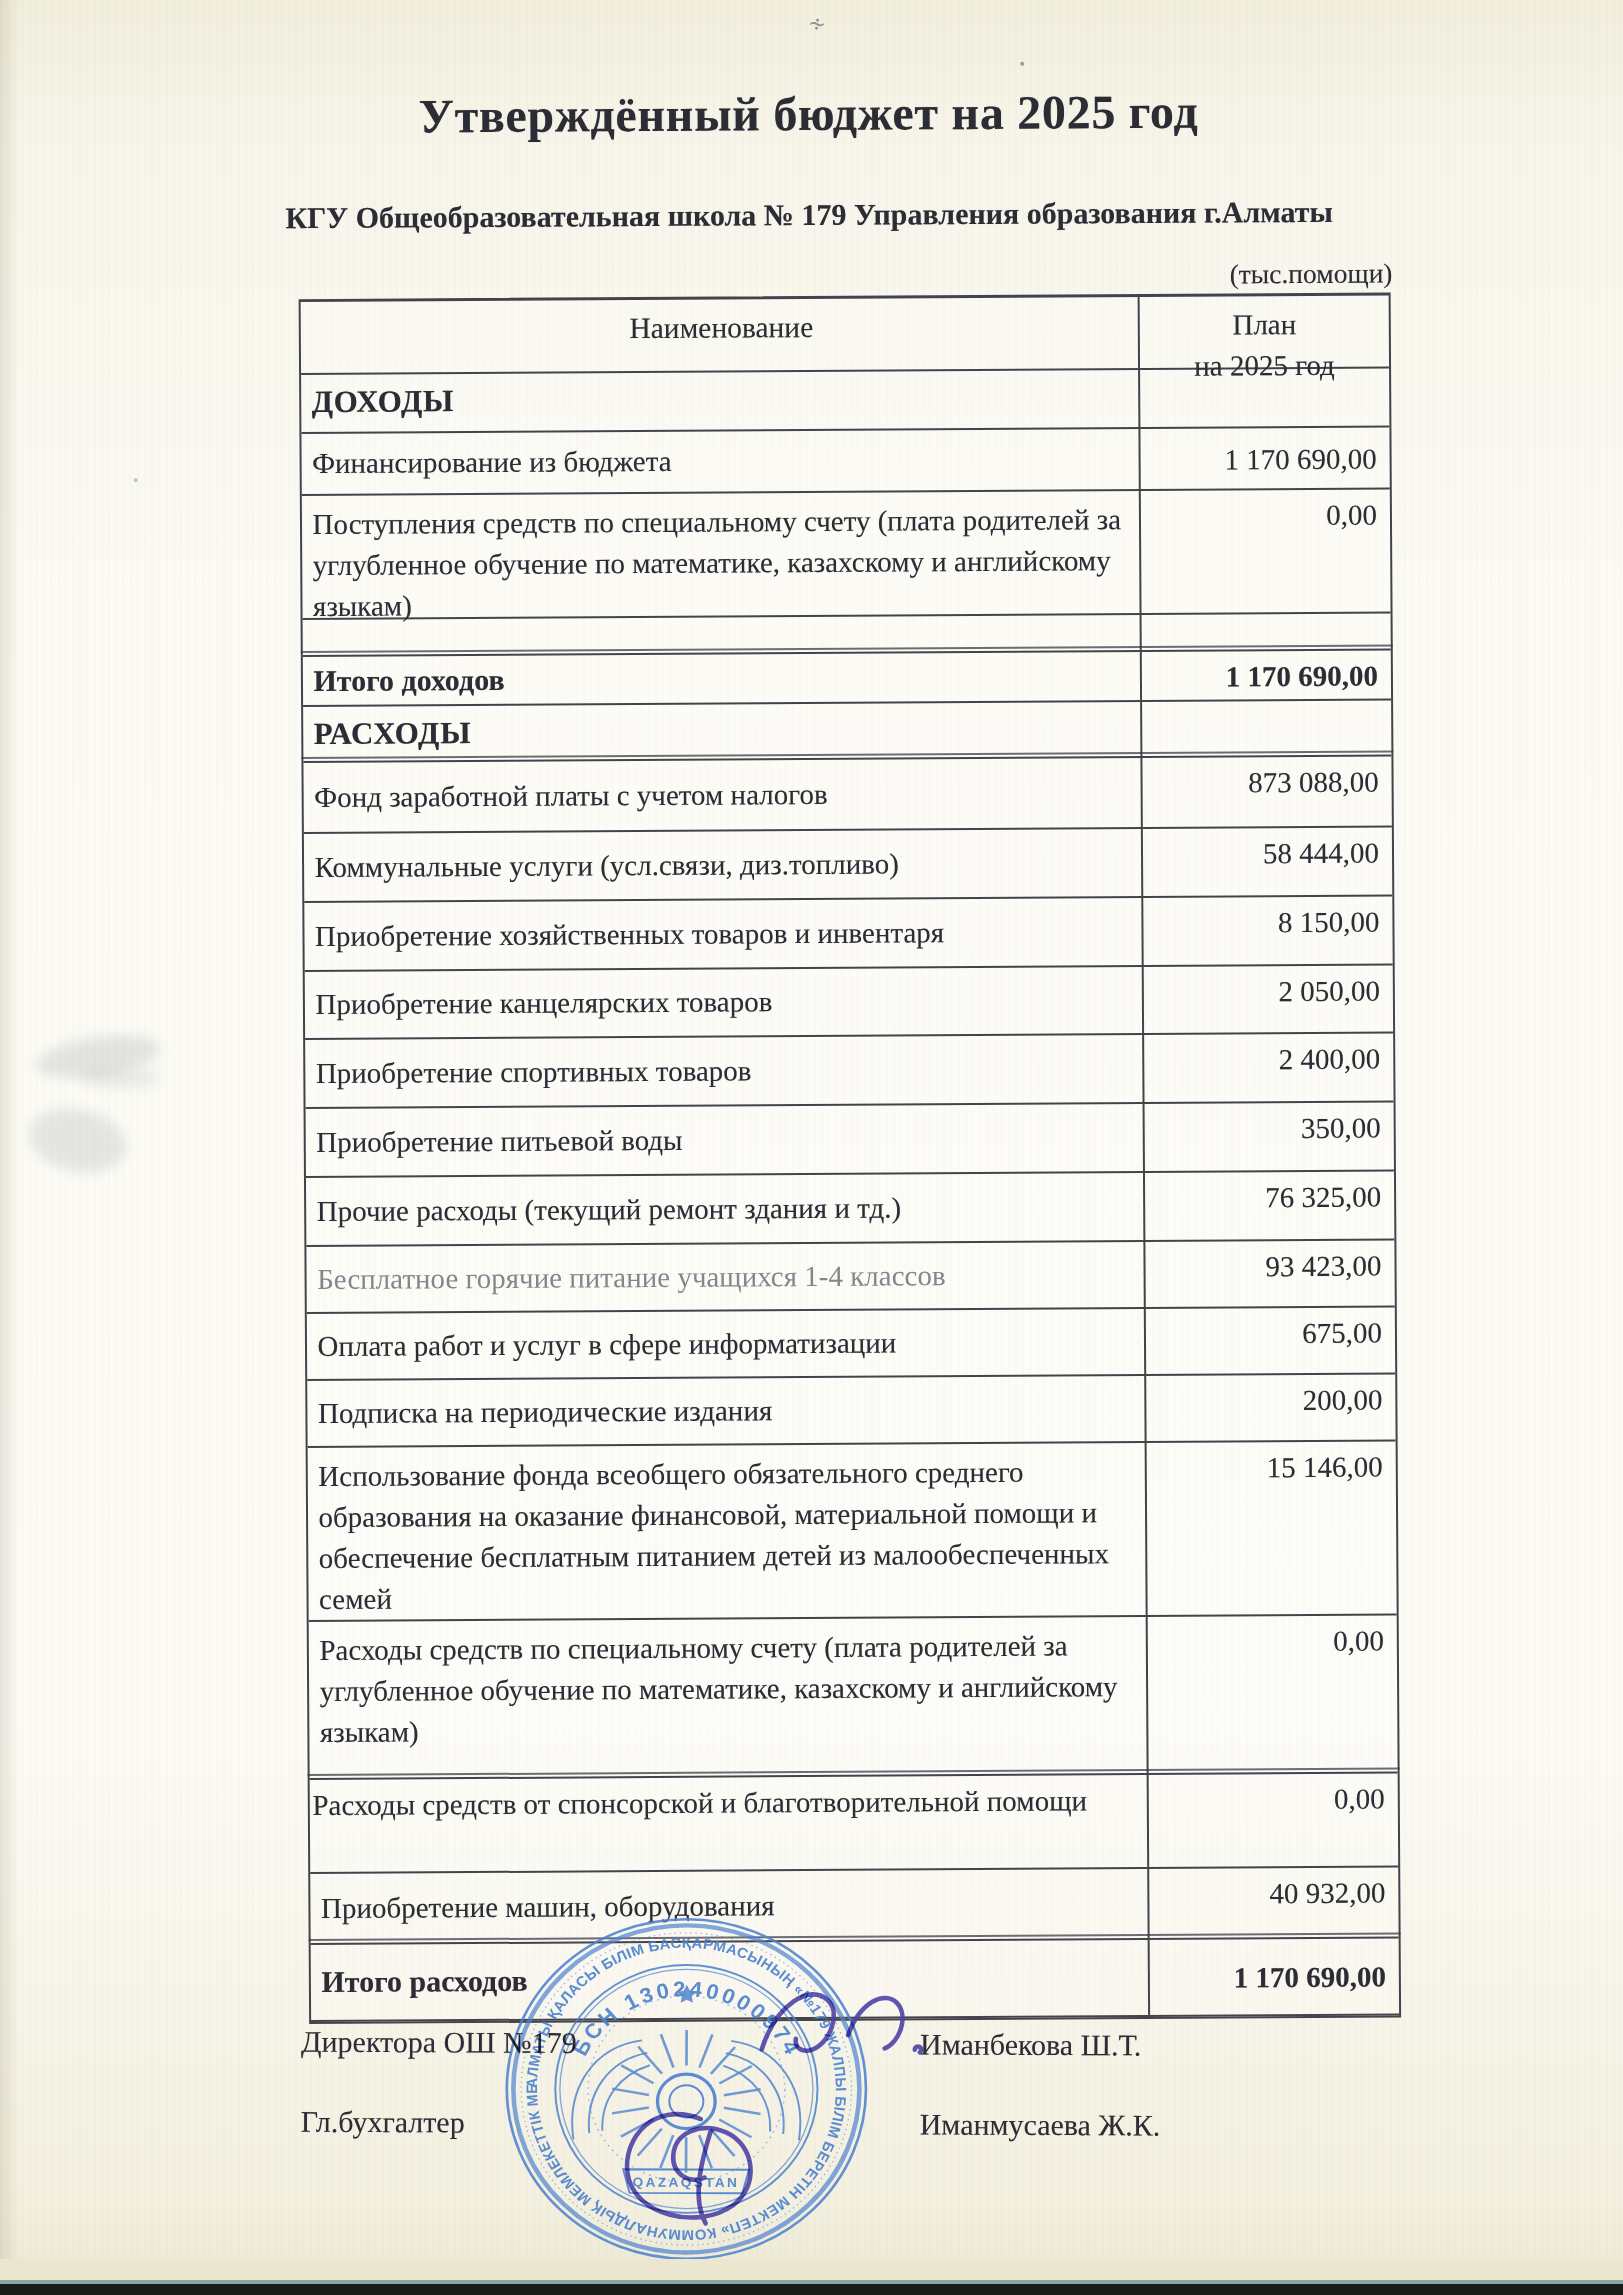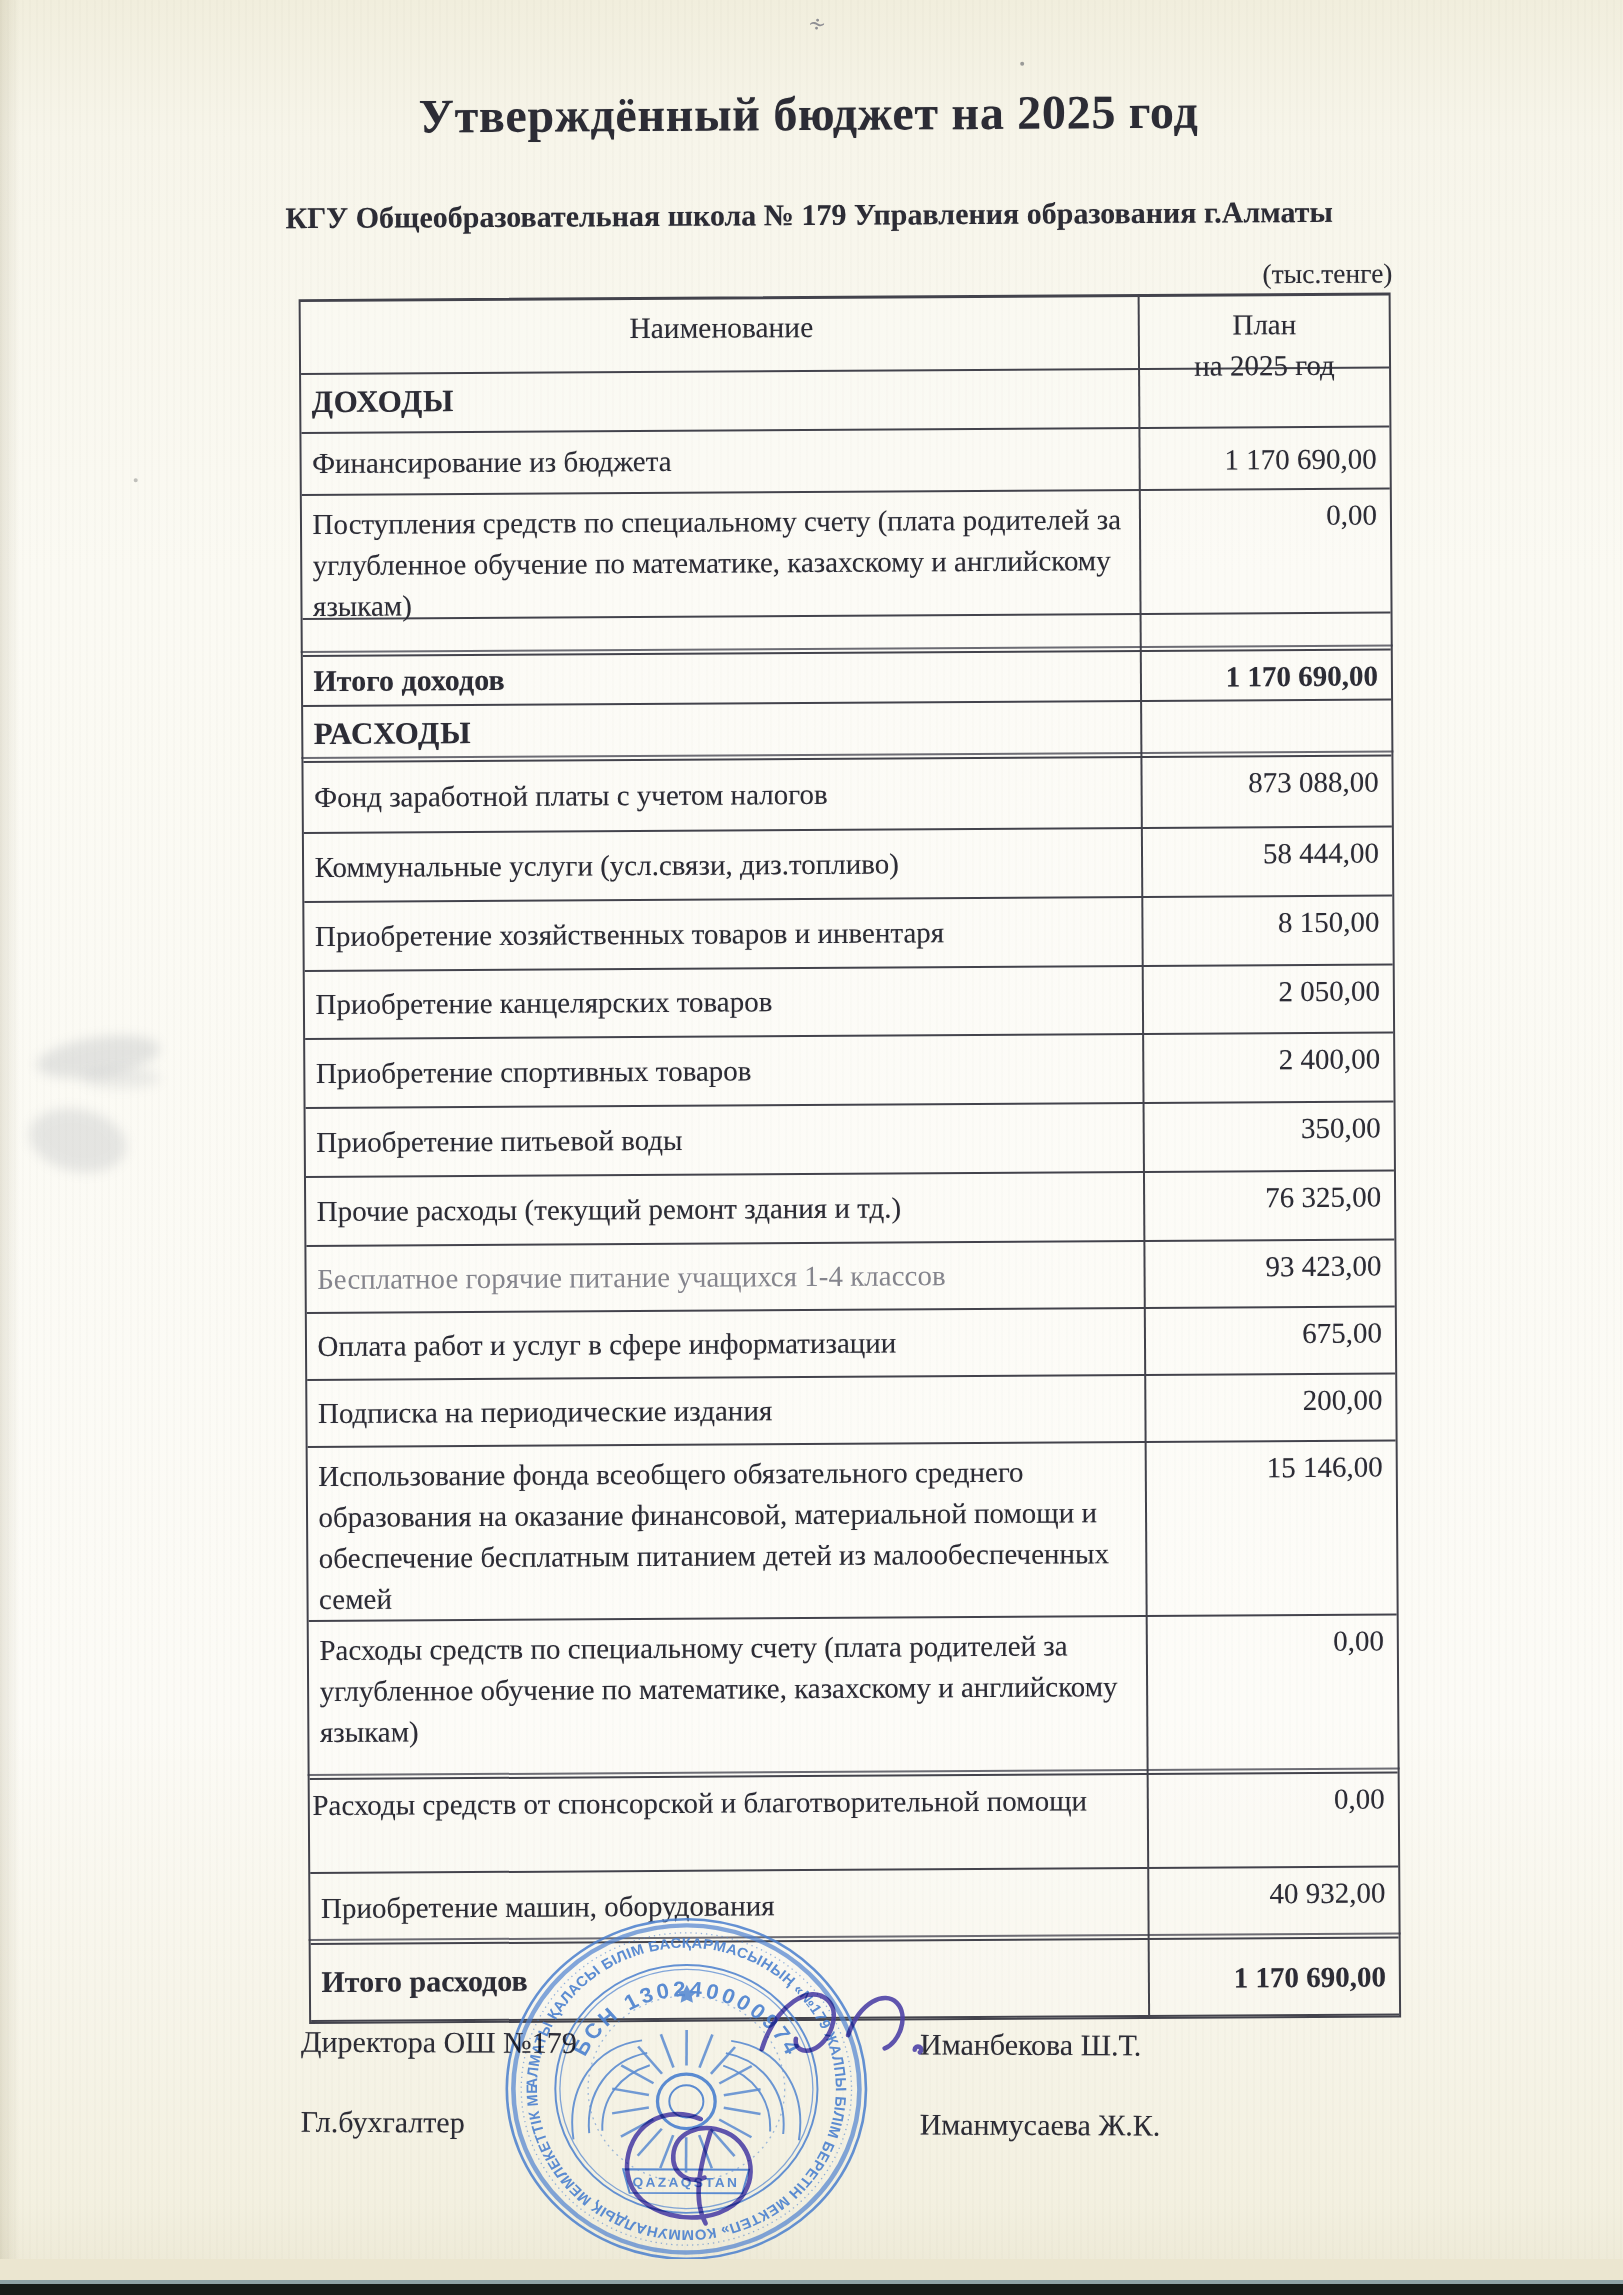--- a/index.html
+++ b/index.html
@@ -76,21 +76,21 @@
 <div class="upper">
   <div class="mark-top">∻</div>
   <div class="speck sp1"></div>
   <div class="speck sp2"></div>
   <div class="smudge sm1"></div>
   <div class="smudge sm2"></div>
   <div class="smudge sm3"></div>
 
   <div class="page-title doc-text">Утверждённый бюджет на 2025 год</div>
   <div class="page-subtitle doc-text">КГУ Общеобразовательная школа № 179 Управления образования г.Алматы</div>
-  <div class="units-note doc-text">(тыс.тенге)</div>
+  <div class="units-note doc-text">(тыс.помощи)</div>
 
   <div class="budget-table">
     <div class="row header doc-text" style="height:73px">
       <div class="cell label">Наименование</div>
       <div class="cell value">
         <div>План</div>
         <div>на 2025 год</div>
       </div>
     </div>
 

